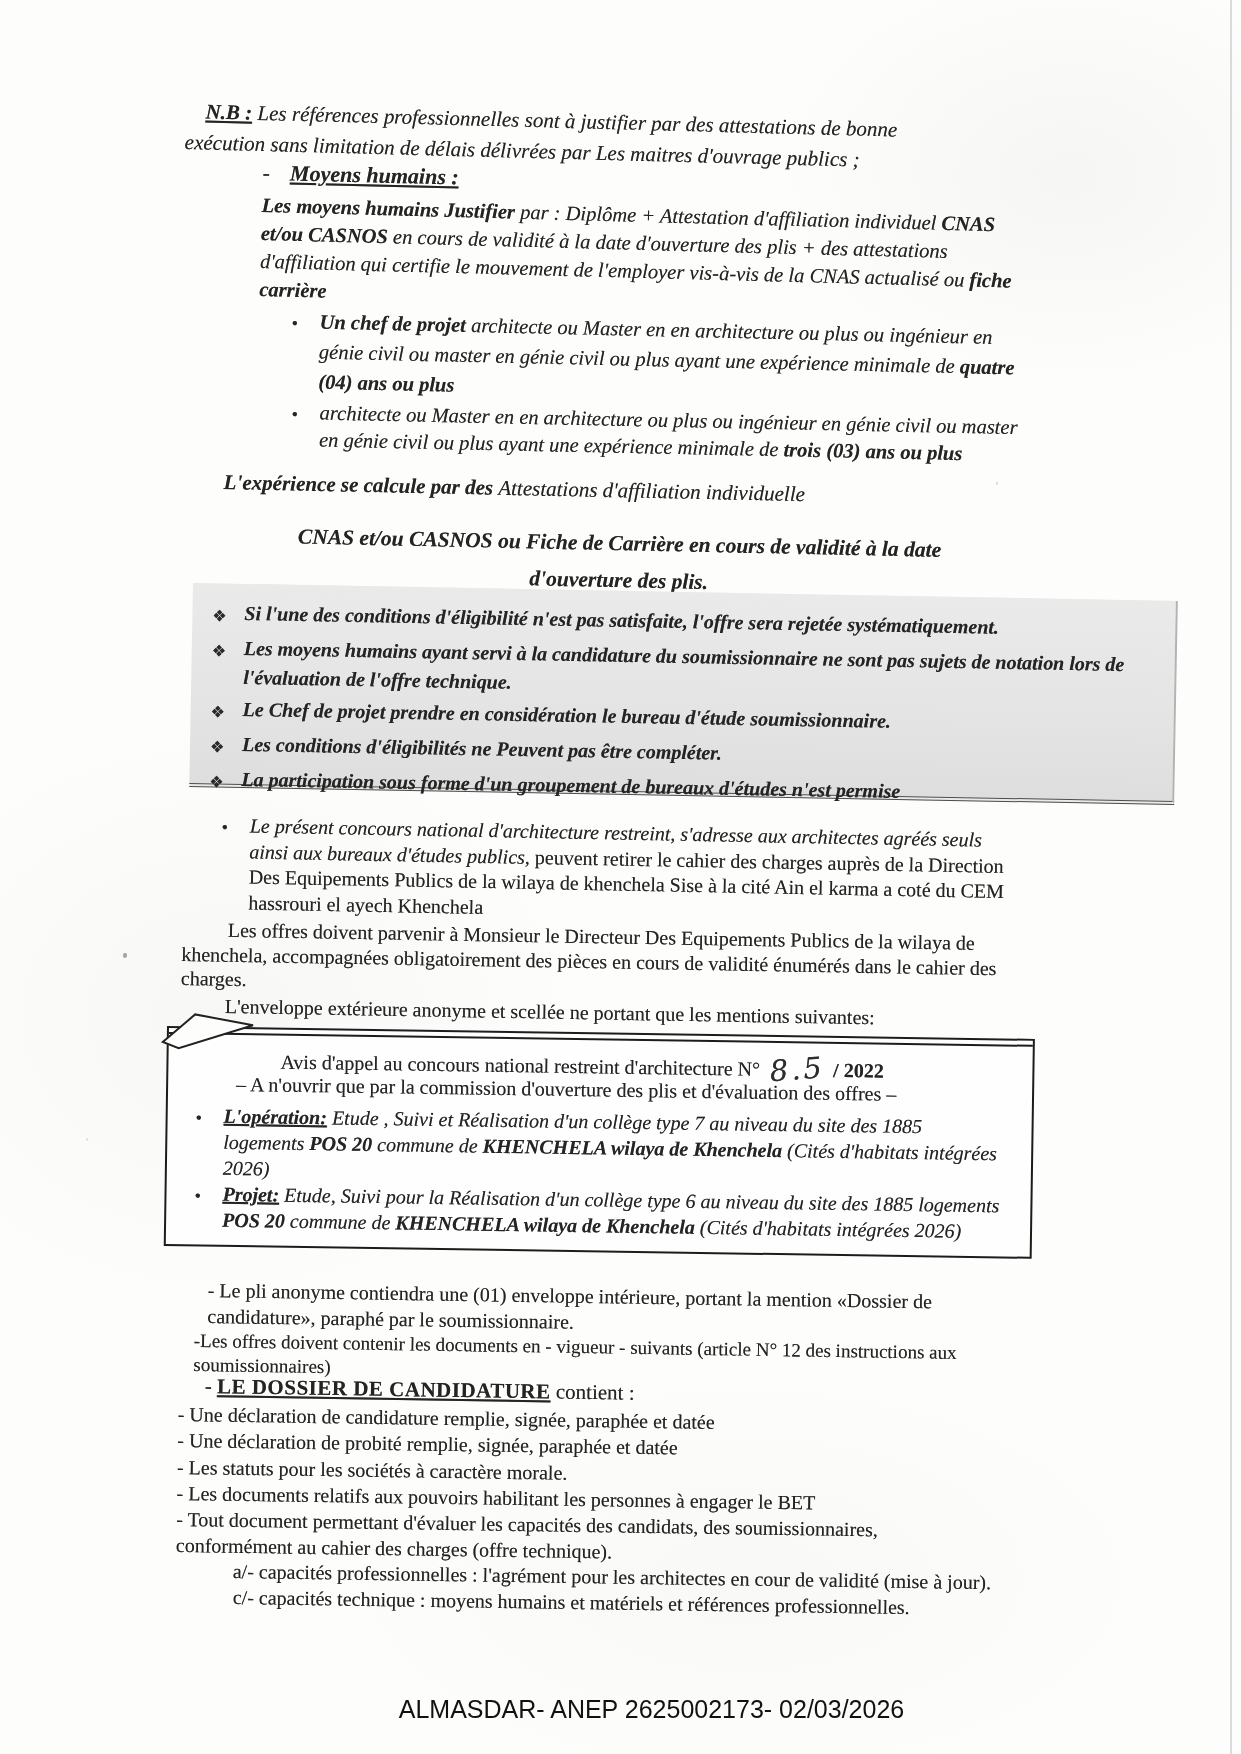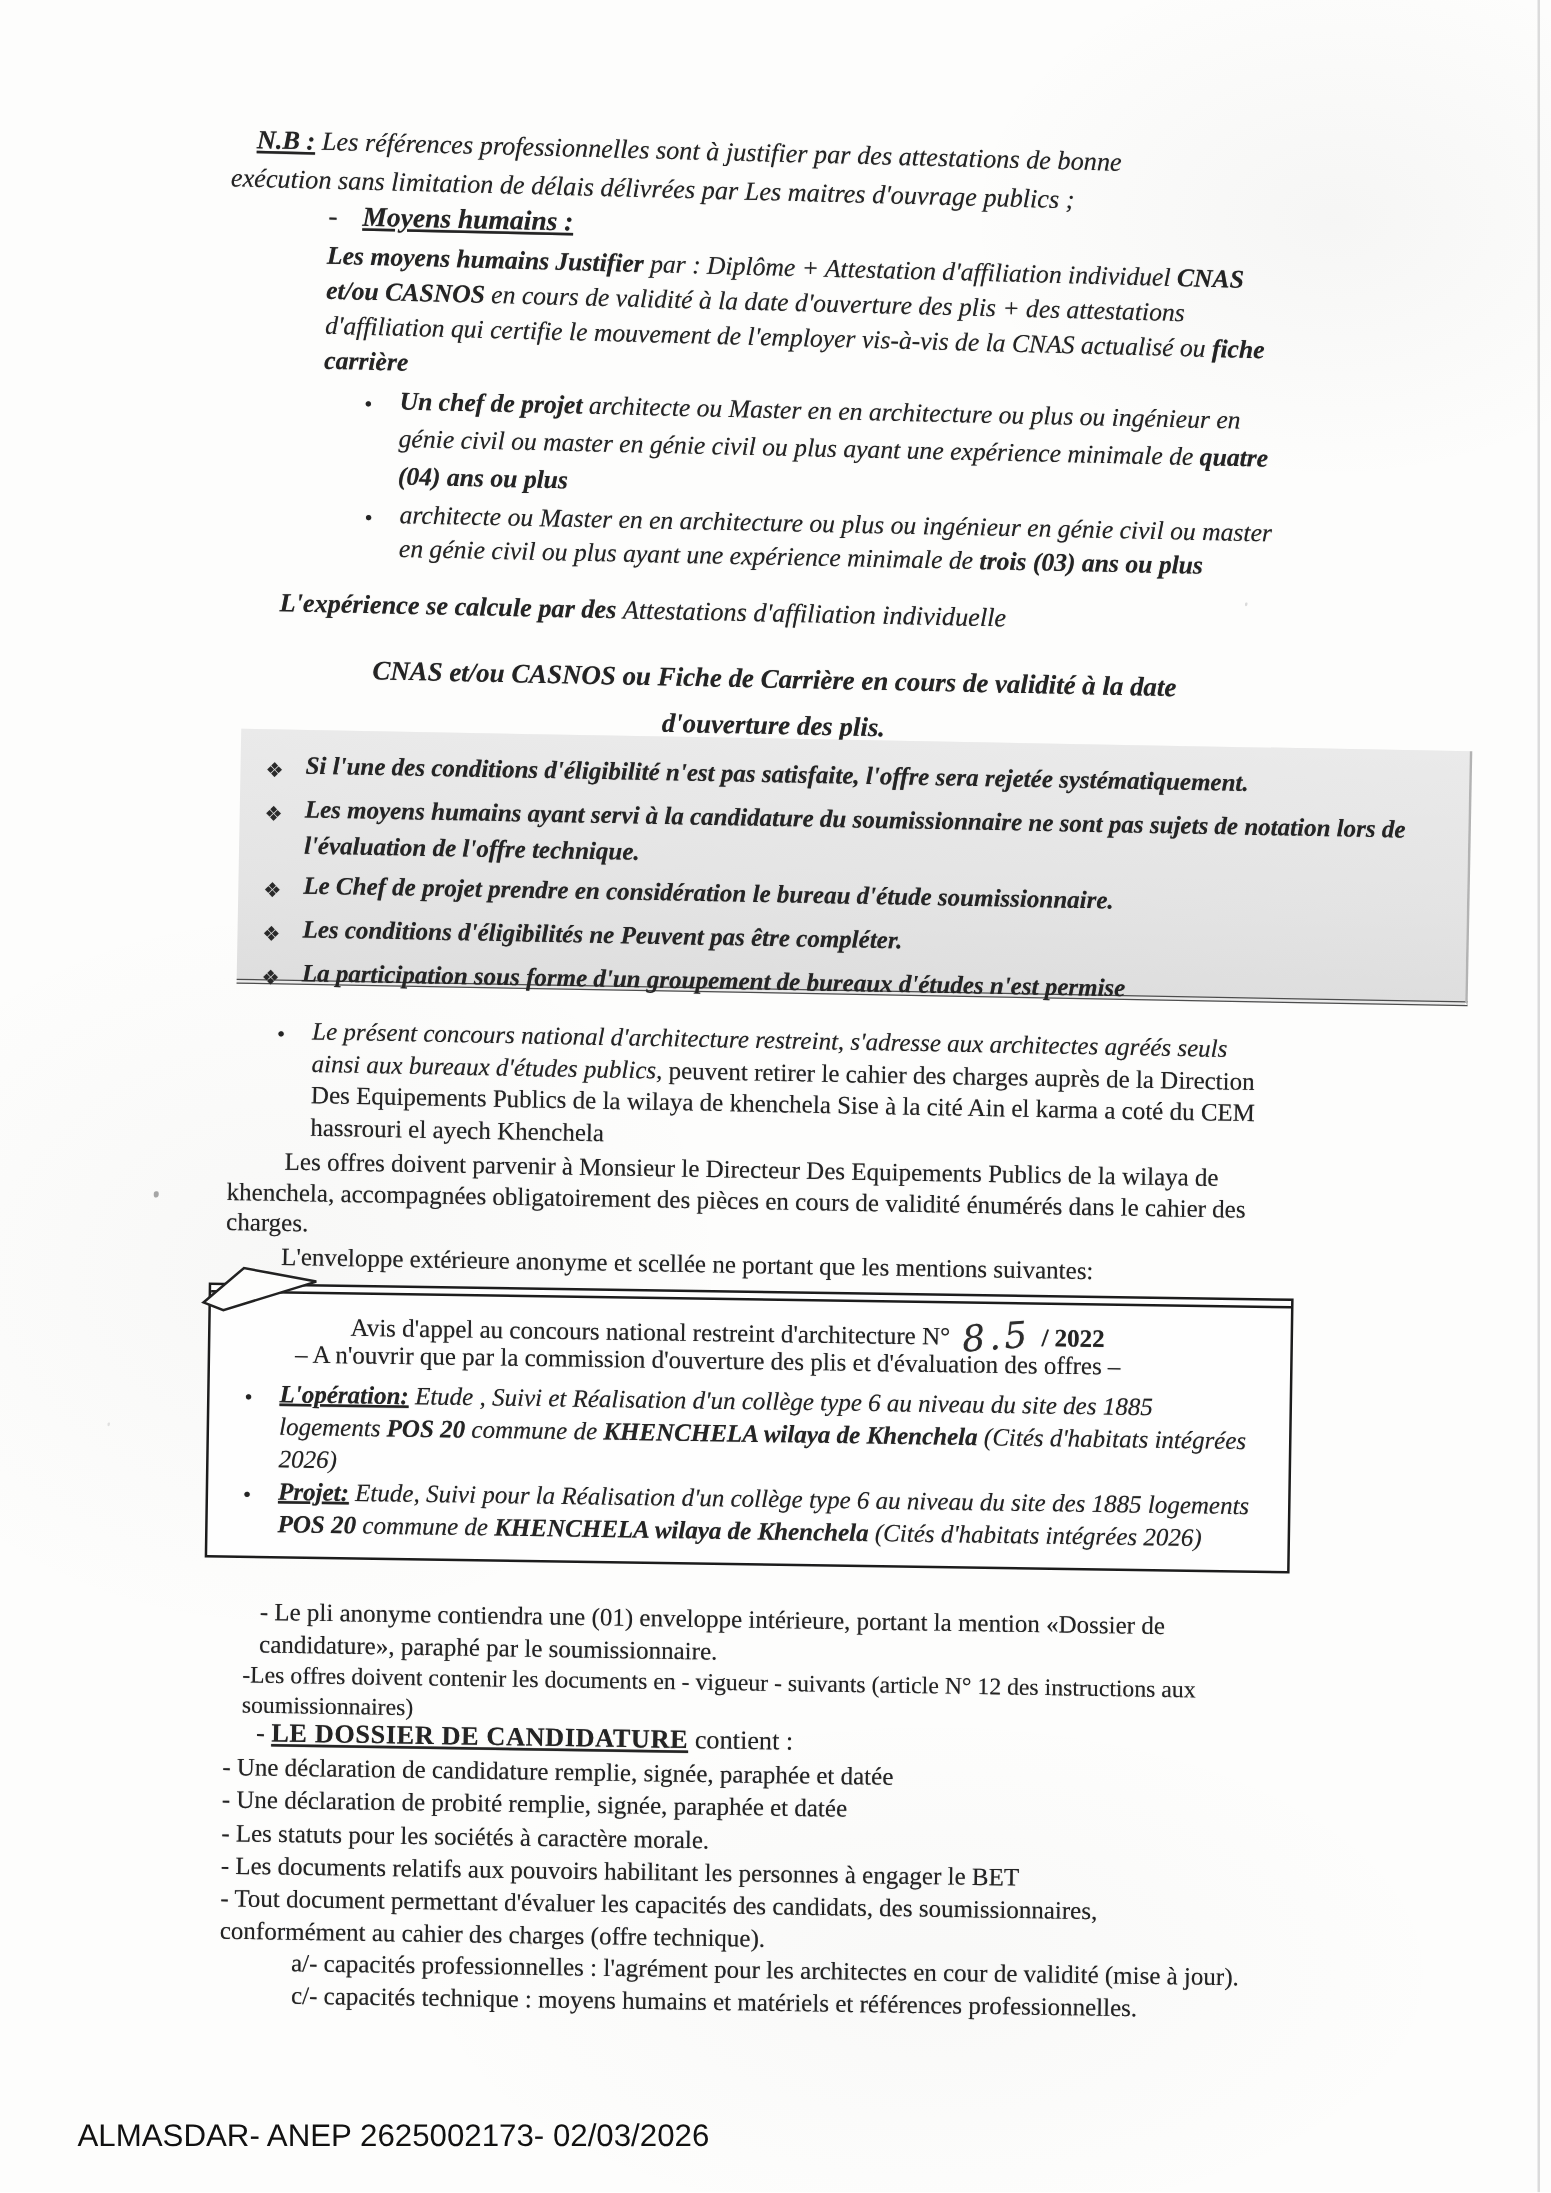--- a/index.html
+++ b/index.html
@@ -36,21 +36,21 @@
     transform:rotate(0.85deg); transform-origin:left top;
   }
   .avis-box .inner-topline { position:absolute; left:0; right:0; top:4px; border-top:2px solid #1c1c1c; }
   .fold-flap { position:absolute; left:-8px; top:-18px; }
   .handwritten {
     display:inline-block; font-family:"DejaVu Serif",serif; font-style:italic;
     font-size:29px; letter-spacing:3px; transform:rotate(-5deg) translateY(3px);
     color:#2d2d2d; padding:0 4px;
   }
   .footer {
-    position:absolute; left:0; right:0; top:1695px; text-align:left; padding-left:62px;
+    position:absolute; left:0; right:0; top:1695px; text-align:center; padding-left:62px;
     font-family:"Liberation Sans","DejaVu Sans",sans-serif; font-size:25px; color:#111;
   }
   .edge-line { position:absolute; top:0; bottom:0; left:1230px; width:2px; background:#c9c9c9; opacity:.65; }
   .speck { position:absolute; width:4px; height:5px; left:123px; top:953px; background:#8a8a8a; border-radius:50% 40% 60% 50%; opacity:.75;
     box-shadow: 468px -466px 0 -1px #c2c2c2, 872px -472px 0 -1px #cfcfcf, -38px 184px 0 -1px #d8d8d8, 300px 600px 0 -1px #d4d4d4; }
 </style>
 </head>
 <body>
 
 <div class="page">
@@ -127,21 +127,21 @@
       <polygon points="2,32 34,4 92,14 18,38" fill="#fdfdfc" stroke="#222" stroke-width="2"></polygon>
     </svg>
     <div class="blk rm" style="left:112px; top:12px; width:740px; font-size:20px;">
       <span>Avis d'appel au concours national restreint d'architecture N°</span>
       <span class="handwritten">8.5</span>
       <span class="b">/ 2022</span>
     </div>
     <div class="blk rm" style="left:68px; top:44px; width:780px; font-size:20px;">– A n'ouvrir que par la commission d'ouverture des plis et d'évaluation des offres –</div>
     <div class="blk bullet-row" style="left:28px; top:74px; width:812px; font-size:20px; line-height:26px;">
       <span class="bullet-mark">•</span>
-      <span class="it"><span class="bi u">L'opération:</span><span> Etude , Suivi et Réalisation d'un collège  type 6  au niveau du site des 1885 logements  </span><span class="bi">POS 20</span><span> commune de </span><span class="bi">KHENCHELA wilaya de Khenchela</span><span> (Cités d'habitats intégrées 2026)</span></span>
+      <span class="it"><span class="bi u">L'opération:</span><span> Etude , Suivi et Réalisation d'un collège  type 7  au niveau du site des 1885 logements  </span><span class="bi">POS 20</span><span> commune de </span><span class="bi">KHENCHELA wilaya de Khenchela</span><span> (Cités d'habitats intégrées 2026)</span></span>
     </div>
     <div class="blk bullet-row" style="left:28px; top:152px; width:812px; font-size:20px; line-height:26px;">
       <span class="bullet-mark">•</span>
       <span class="it"><span class="bi u">Projet:</span><span> Etude, Suivi pour la Réalisation d'un collège  type 6  au niveau du site des 1885 logements  </span><span class="bi">POS 20</span><span> commune de </span><span class="bi">KHENCHELA wilaya de Khenchela</span><span> (Cités d'habitats intégrées 2026)</span></span>
     </div>
   </div>
 
   <div class="blk rm" style="left:208px; top:1277px; width:812px; font-size:20px; line-height:26px; transform:rotate(0.9deg); transform-origin:left top;">- Le pli anonyme contiendra une (01) enveloppe intérieure, portant la mention «Dossier de candidature», paraphé par le soumissionnaire.</div>
 
   <div class="blk rm" style="left:194px; top:1329px; width:820px; font-size:19px; line-height:24px; transform:rotate(0.9deg); transform-origin:left top;">-Les offres doivent contenir  les documents en - vigueur - suivants (article N° 12 des instructions aux soumissionnaires)</div>

